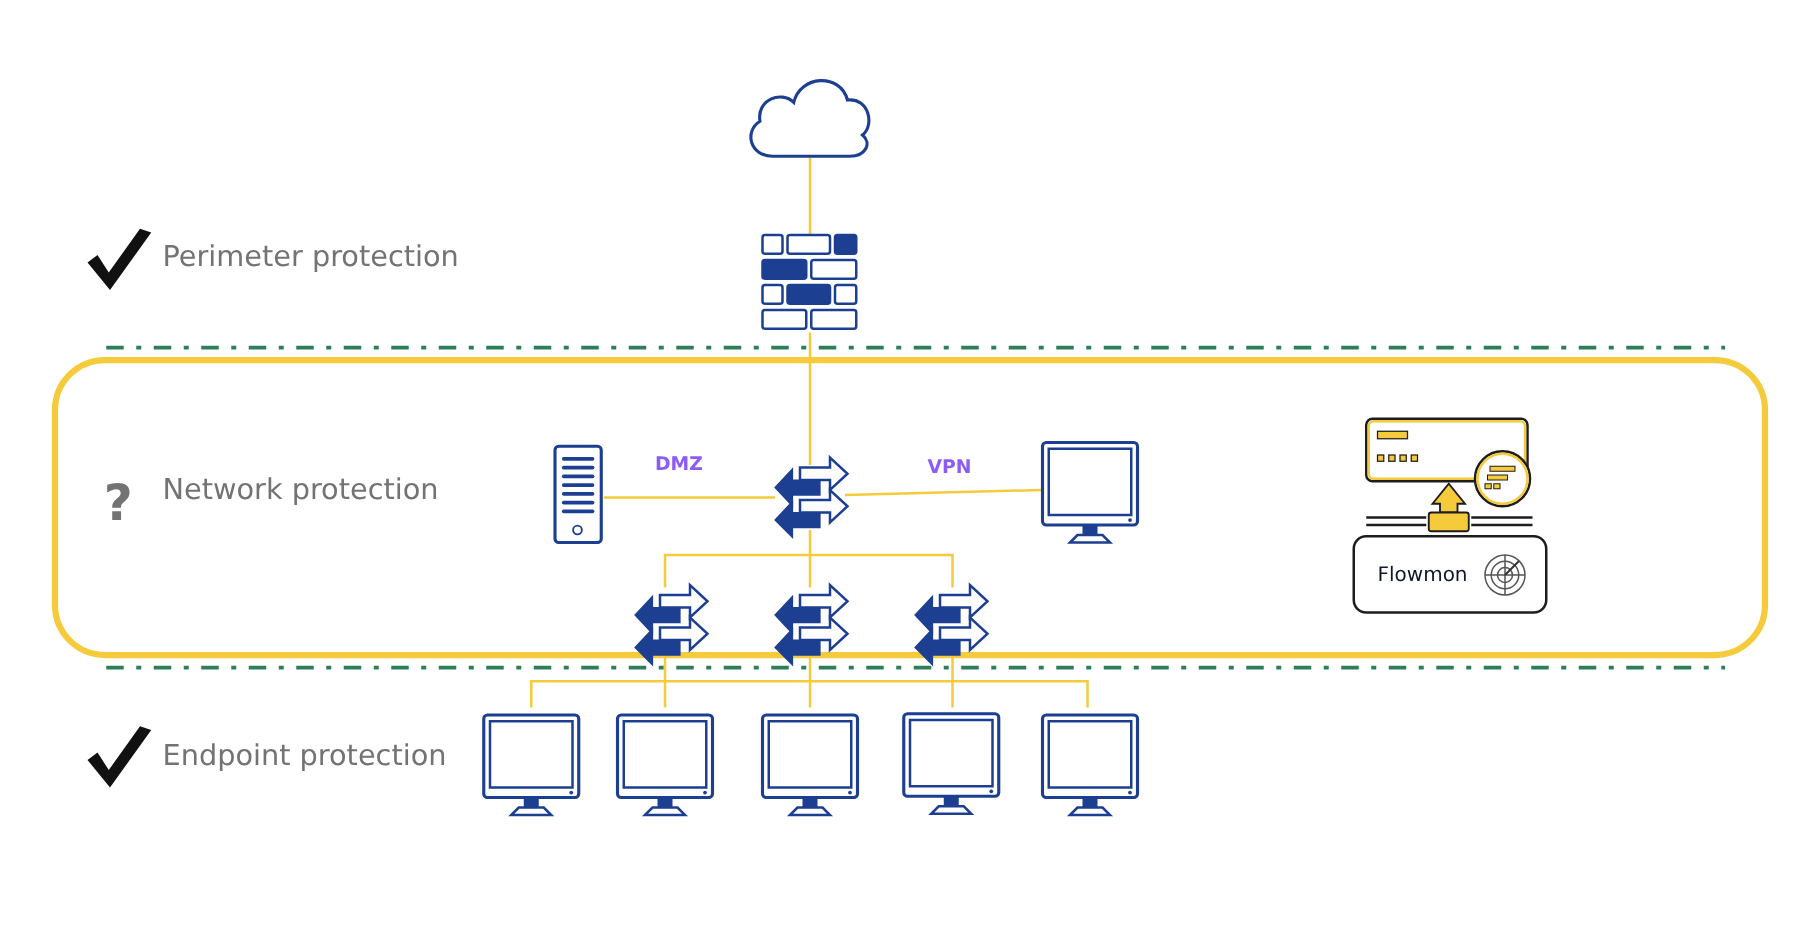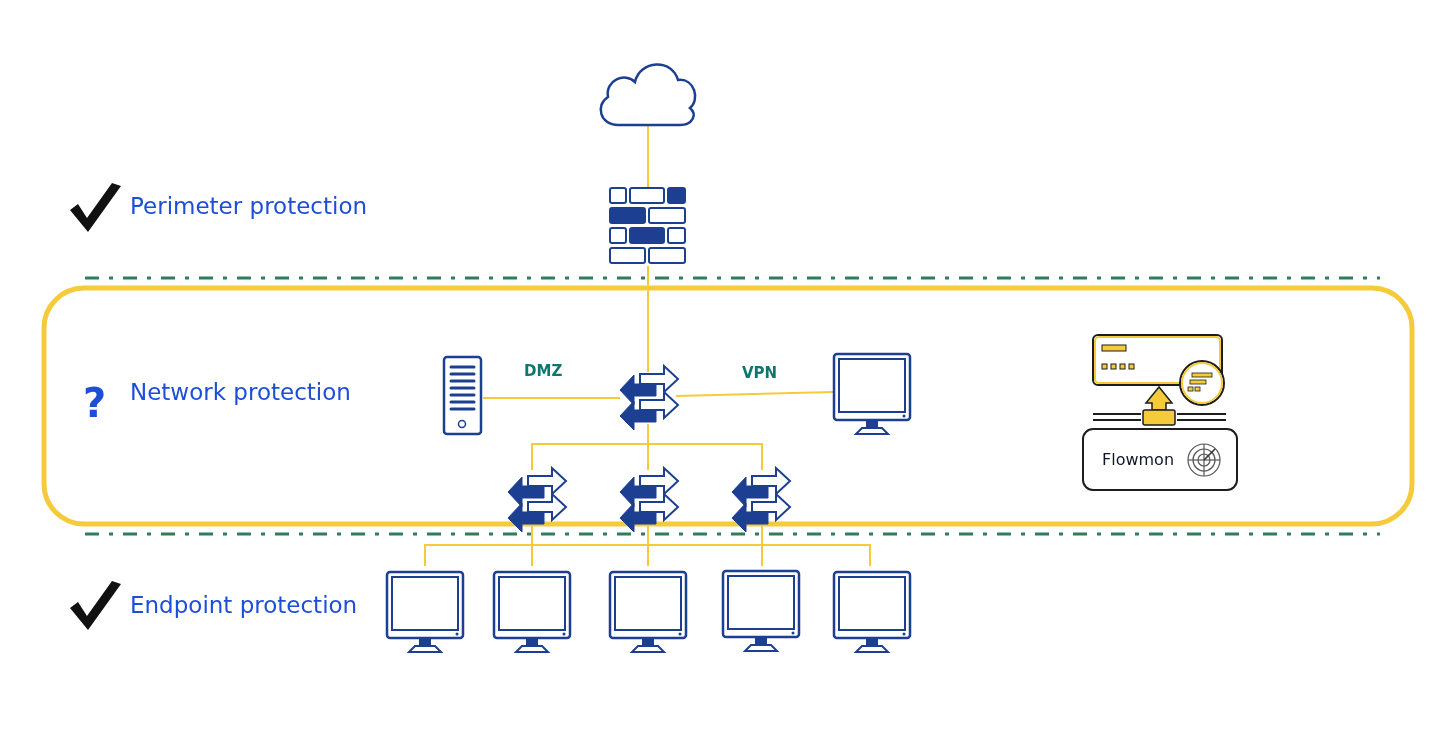--- a/index.html
+++ b/index.html
@@ -1,19 +1,19 @@
 <!DOCTYPE html>
 <html><head>
 <meta charset="utf-8">
 <style>
   html, body { margin:0; padding:0; background:#ffffff; }
   body { width:1440px; height:740px; position:relative; overflow:hidden; font-family:"DejaVu Sans", sans-serif; }
   svg { position:absolute; left:0; top:0; }
-  .lbl { position:absolute; font-family:"DejaVu Sans", sans-serif; font-size:23px; color:#1d4ed8; white-space:nowrap; }
-  .tag { position:absolute; font-family:"DejaVu Sans", sans-serif; font-weight:bold; font-size:15px; color:#0f766e; }
+  .lbl { position:absolute; font-family:"DejaVu Sans", sans-serif; font-size:23px; color:#737373; white-space:nowrap; }
+  .tag { position:absolute; font-family:"DejaVu Sans", sans-serif; font-weight:bold; font-size:15px; color:#8b5cf6; }
   .brand { position:absolute; font-family:"DejaVu Sans", sans-serif; font-size:16px; color:#0f172a; }
 </style>
 </head>
 <body>
 
 <svg width="1440" height="740" viewBox="0 0 1440 740">
   <defs>
 
     <g id="monitor">
       <rect x="0" y="0" width="76" height="66" rx="3" fill="#fff" stroke="#1d3f91" stroke-width="2.5"></rect>

